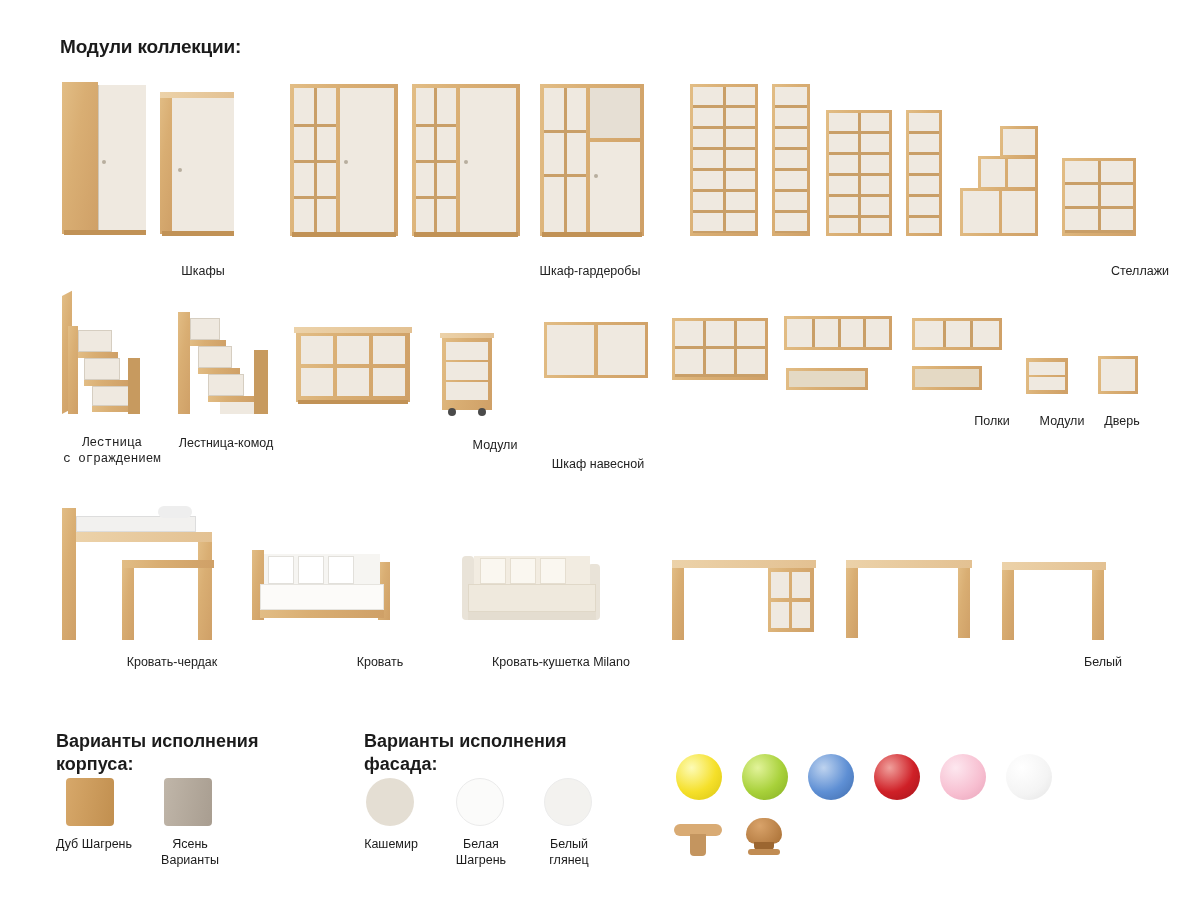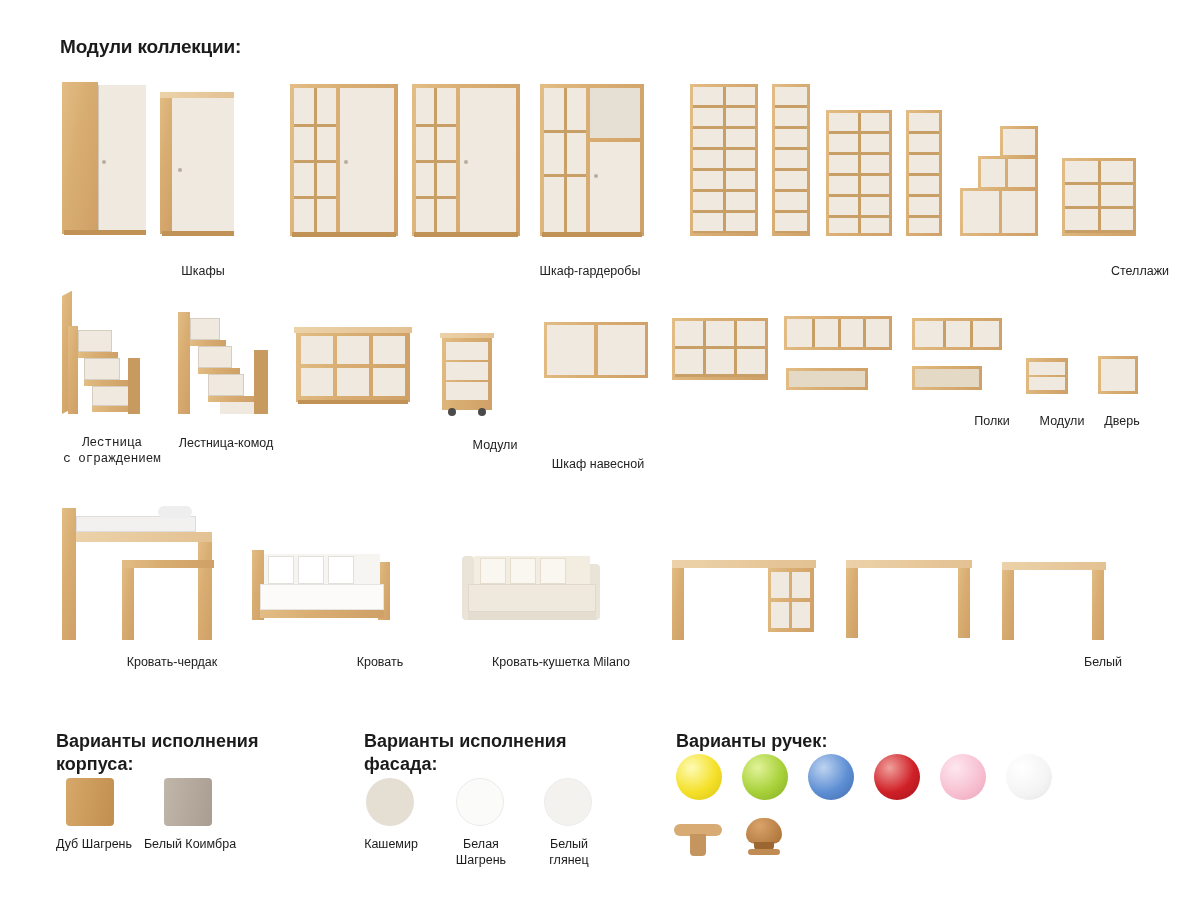--- a/index.html
+++ b/index.html
@@ -309,37 +309,36 @@
   </div>
   <div class="caption" style="left:1058px; top:655px; width:90px;">Белый</div>
 
   <h1 class="group-title" style="left:56px; top:718px; width:300px;">Варианты исполнения
 корпуса:</h1>
 
   <div class="swatch" style="left:66px; top:778px; width:48px; height:48px; background:linear-gradient(100deg,#d7a86a,#c18f4f); border-radius:4px;"></div>
   <div class="lbl-small" style="left:46px; top:836px; width:96px;">Дуб Шагрень</div>
 
   <div class="swatch" style="left:164px; top:778px; width:48px; height:48px; background:linear-gradient(100deg,#c0b6a9,#a89d90); border-radius:4px;"></div>
-  <div class="lbl-small" style="left:142px; top:836px; width:96px;">Белый Коимбра</div>
+  <div class="lbl-small" style="left:142px; top:836px; width:96px;">Ясень Варианты</div>
 
   <h1 class="group-title" style="left:364px; top:718px; width:300px;">Варианты исполнения
 фасада:</h1>
 
   <div class="swatch" style="left:366px; top:778px; background:#e4ded3;"></div>
   <div class="lbl-small" style="left:348px; top:836px; width:86px;">Кашемир</div>
 
   <div class="swatch" style="left:456px; top:778px; background:#fbfbfa; border:1px solid #ebebeb;"></div>
   <div class="lbl-small" style="left:438px; top:836px; width:86px;">Белая
 Шагрень</div>
 
   <div class="swatch" style="left:544px; top:778px; background:#f3f2ef; border:1px solid #ececec;"></div>
   <div class="lbl-small" style="left:526px; top:836px; width:86px;">Белый
 глянец</div>
 
-  <h1 class="group-title" style="left:676px; top:718px; width:340px;">Варианты ручек:</h1>
 
   <div class="swatch" style="left:676px; top:754px; width:46px; height:46px; background:radial-gradient(circle at 34% 30%, #fdfbb6, #f5e02a 55%, #d9c412);"></div>
   <div class="swatch" style="left:742px; top:754px; width:46px; height:46px; background:radial-gradient(circle at 34% 30%, #e2f39a, #a8d13a 55%, #84ad22);"></div>
   <div class="swatch" style="left:808px; top:754px; width:46px; height:46px; background:radial-gradient(circle at 34% 30%, #bed3ef, #5e8fd4 55%, #3f6bab);"></div>
   <div class="swatch" style="left:874px; top:754px; width:46px; height:46px; background:radial-gradient(circle at 34% 30%, #f0a09c, #cf2027 55%, #a4141a);"></div>
   <div class="swatch" style="left:940px; top:754px; width:46px; height:46px; background:radial-gradient(circle at 34% 30%, #fde7ef, #f7bed0 60%, #e8a2b9);"></div>
   <div class="swatch" style="left:1006px; top:754px; width:46px; height:46px; background:radial-gradient(circle at 34% 30%, #ffffff, #f4f4f4 60%, #e3e3e3);"></div>
 
   <div class="item" style="left:674px; top:824px; width:48px; height:32px;">
     <div class="panel" style="left:0; top:0; width:48px; height:12px; background:#d9ab74; border-radius:6px;"></div>

